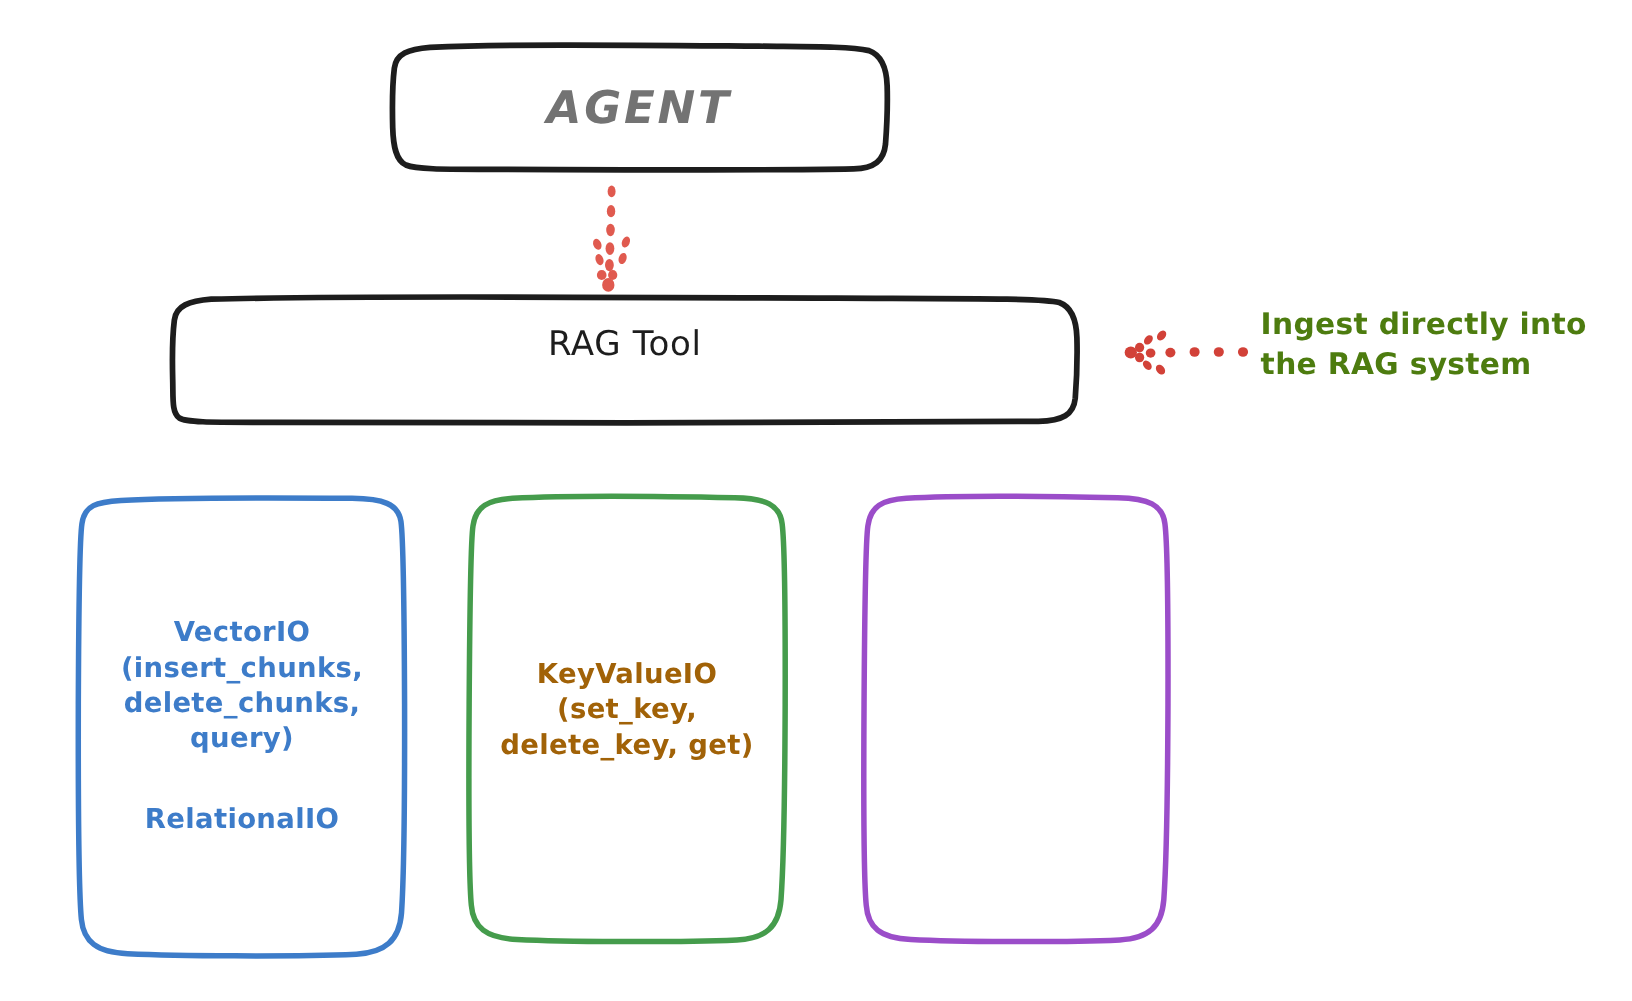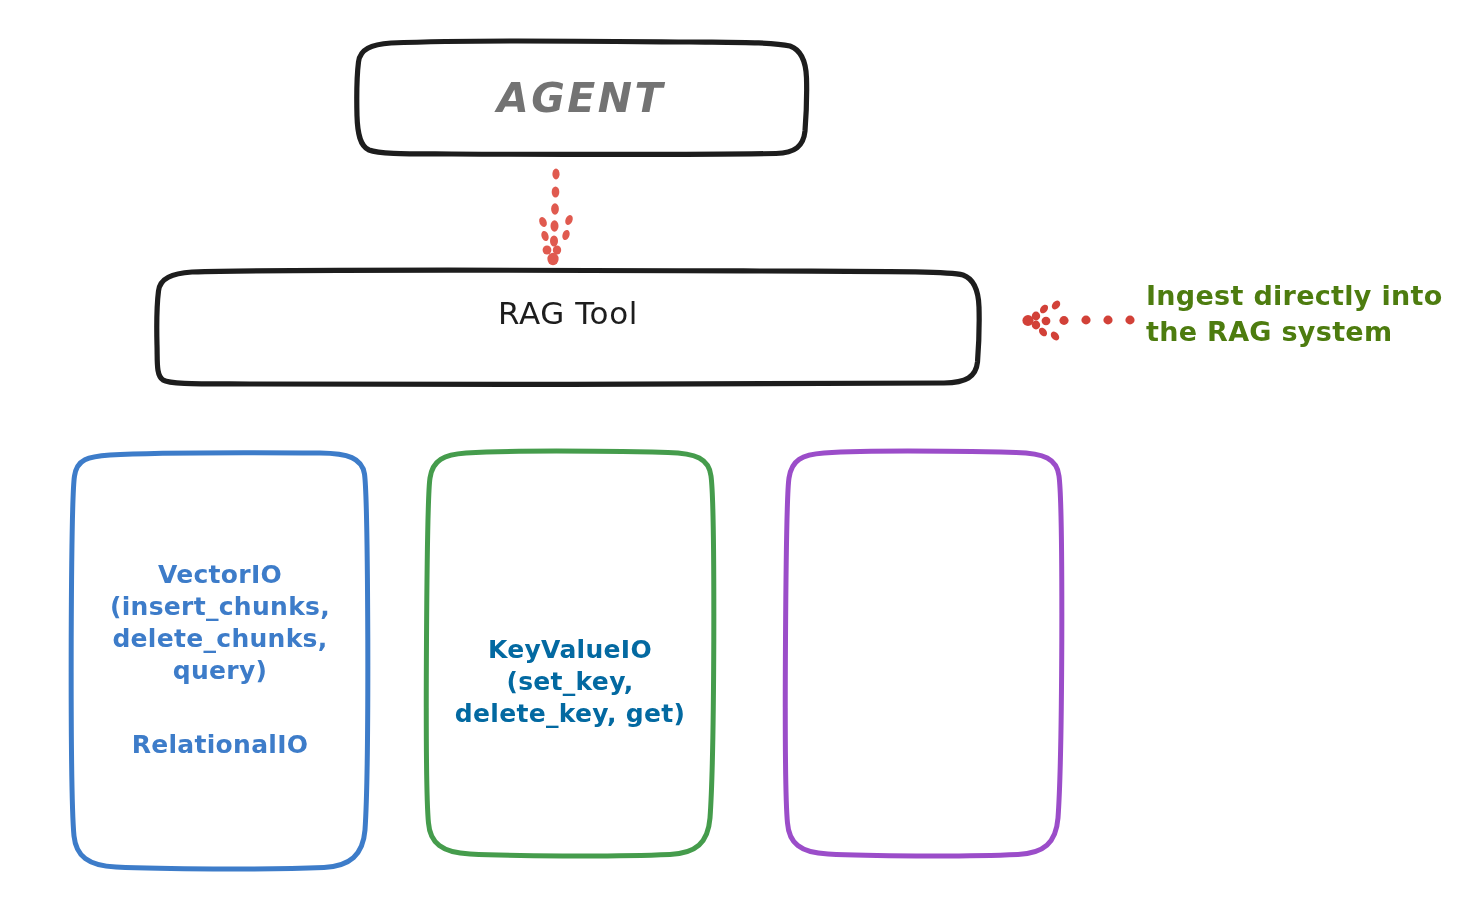--- a/index.html
+++ b/index.html
@@ -77,24 +77,24 @@
   }
   #vector-box-label {
     left: 72px;
     top: 452px;
     width: 296px;
     height: 416px;
     color: #3d7cc9;
   }
   #keyvalue-box-label {
     left: 428px;
-    top: 480px;
+    top: 443px;
     width: 284px;
     height: 403px;
-    color: #0369a1;
+    color: #a16207;
   }
   #relational-box-label {
     left: 788px;
     top: 452px;
     width: 272px;
     height: 403px;
     color: #9b4dc9;
   }
   
   #ingest-annotation {

